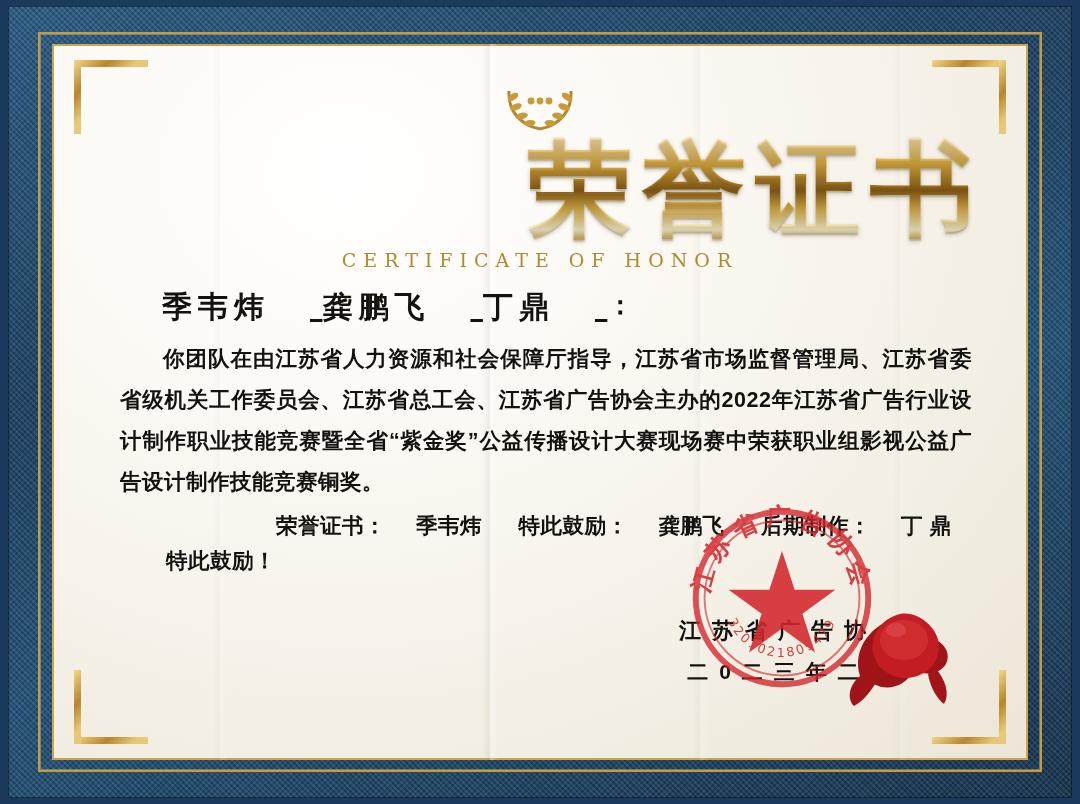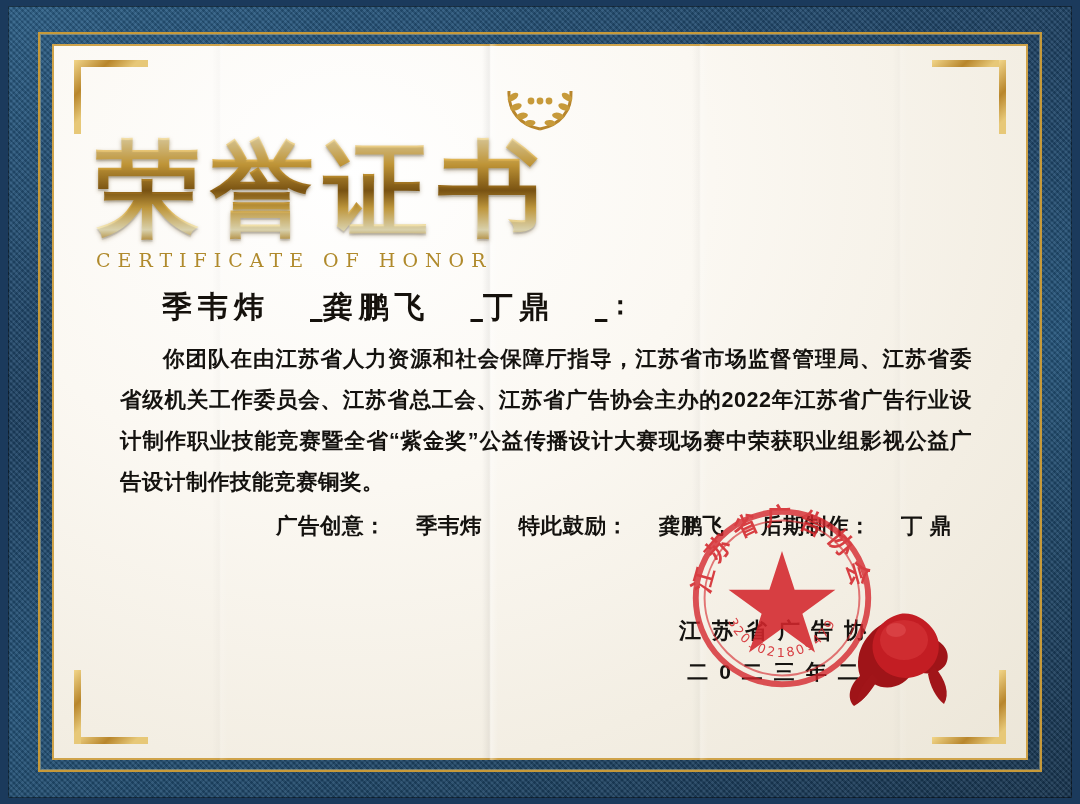--- a/index.html
+++ b/index.html
@@ -99,38 +99,38 @@
 
   .emblem {
     text-align: center;
     margin-top: 10px;
     height: 52px;
     line-height: 52px;
   }
   .emblem svg { display: inline-block; vertical-align: middle; }
 
   .main-title {
-    text-align: left;
+    text-align: right;
     font-family: "DejaVu Serif", serif;
     font-weight: bold;
     font-size: 104px;
     line-height: 1.05;
     letter-spacing: 10px;
     margin-top: 2px;
     background: linear-gradient(180deg, #f6e6b6 0%, #d9a93f 28%, #8a5e15 52%, #d8ab45 68%, #f7eec4 88%, #c08f2c 100%);
     -webkit-background-clip: text;
     background-clip: text;
     color: transparent;
     -webkit-text-fill-color: transparent;
     text-shadow: 0 2px 1px rgba(0,0,0,0.12);
     filter: drop-shadow(0 2px 2px rgba(90,60,10,0.35));
   }
 
   .sub-title {
-    text-align: left;
+    text-align: center;
     font-family: "DejaVu Serif", serif;
     font-size: 19px;
     letter-spacing: 7px;
     color: #b08a2c;
     margin-top: 6px;
     text-shadow: 0 1px 0 rgba(255,255,255,0.5);
   }
 
   .recipients {
     margin-top: 16px;
@@ -287,25 +287,26 @@
       <div class="recipients">
         <span class="name">季韦炜</span>
         <span class="name">龚鹏飞</span>
         <span class="name">丁鼎</span>
         <span class="colon">：</span>
       </div>
 
       <div class="body-text">你团队在由江苏省人力资源和社会保障厅指导，江苏省市场监督管理局、江苏省委省级机关工作委员会、江苏省总工会、江苏省广告协会主办的2022年江苏省广告行业设计制作职业技能竞赛暨全省“紫金奖”公益传播设计大赛现场赛中荣获职业组影视公益广告设计制作技能竞赛铜奖。</div>
 
       <div class="credits">
-        <span>广告创意：</span><span>季韦炜</span>
+        <span>荣誉证书：</span><span>季韦炜</span>
         <span>特此鼓励：</span><span>龚鹏飞</span>
         <span>后期制作：</span><span>丁 鼎</span>
       </div>
 
+      <div class="encourage">特此鼓励！</div>
 
       <div class="signature">
         <div class="org">江苏省广告协会</div>
         <div class="date">二0二三年二月</div>
       </div>
 
       <div class="seal">
         <svg width="196" height="196" viewBox="0 0 200 200" xmlns="http://www.w3.org/2000/svg">
           <defs>
             <path id="ringpath" d="M 100,100 m -74,0 a 74,74 0 1,1 148,0 a 74,74 0 1,1 -148,0"></path>

